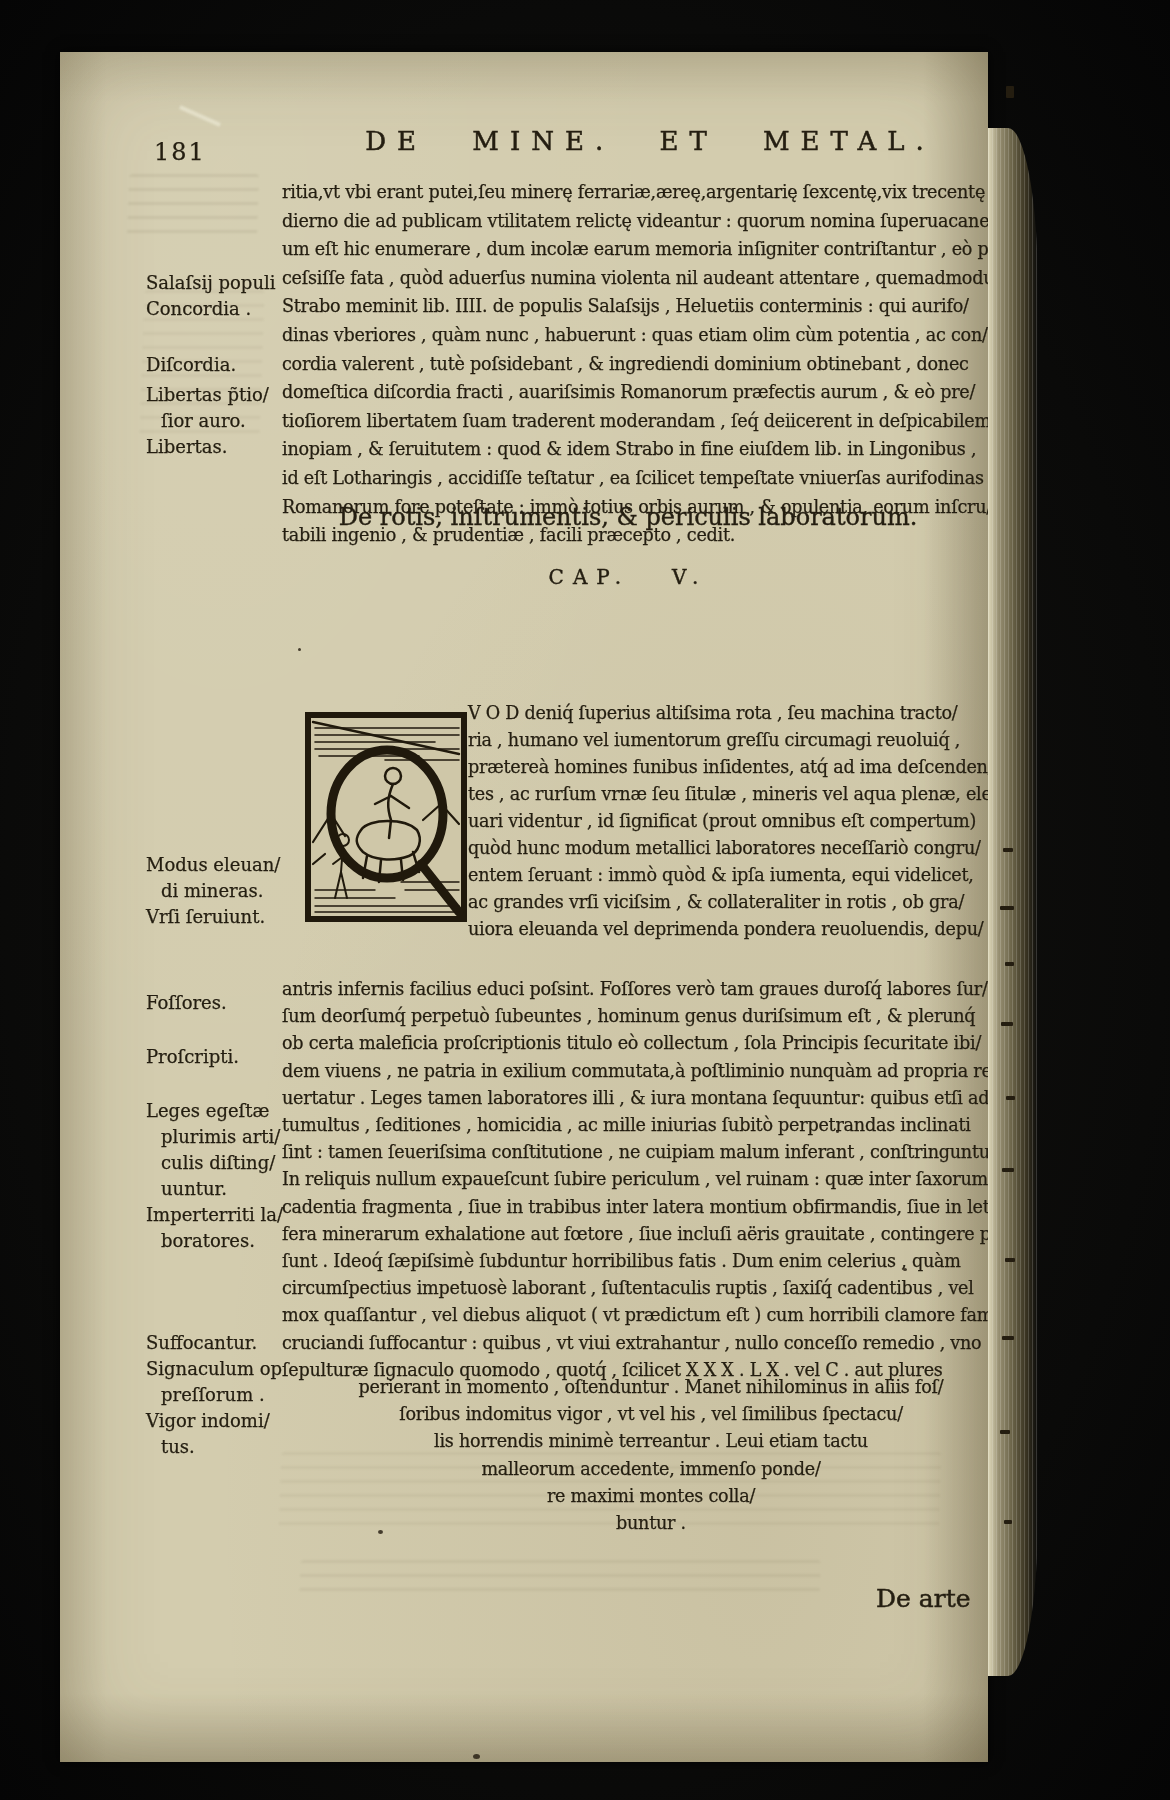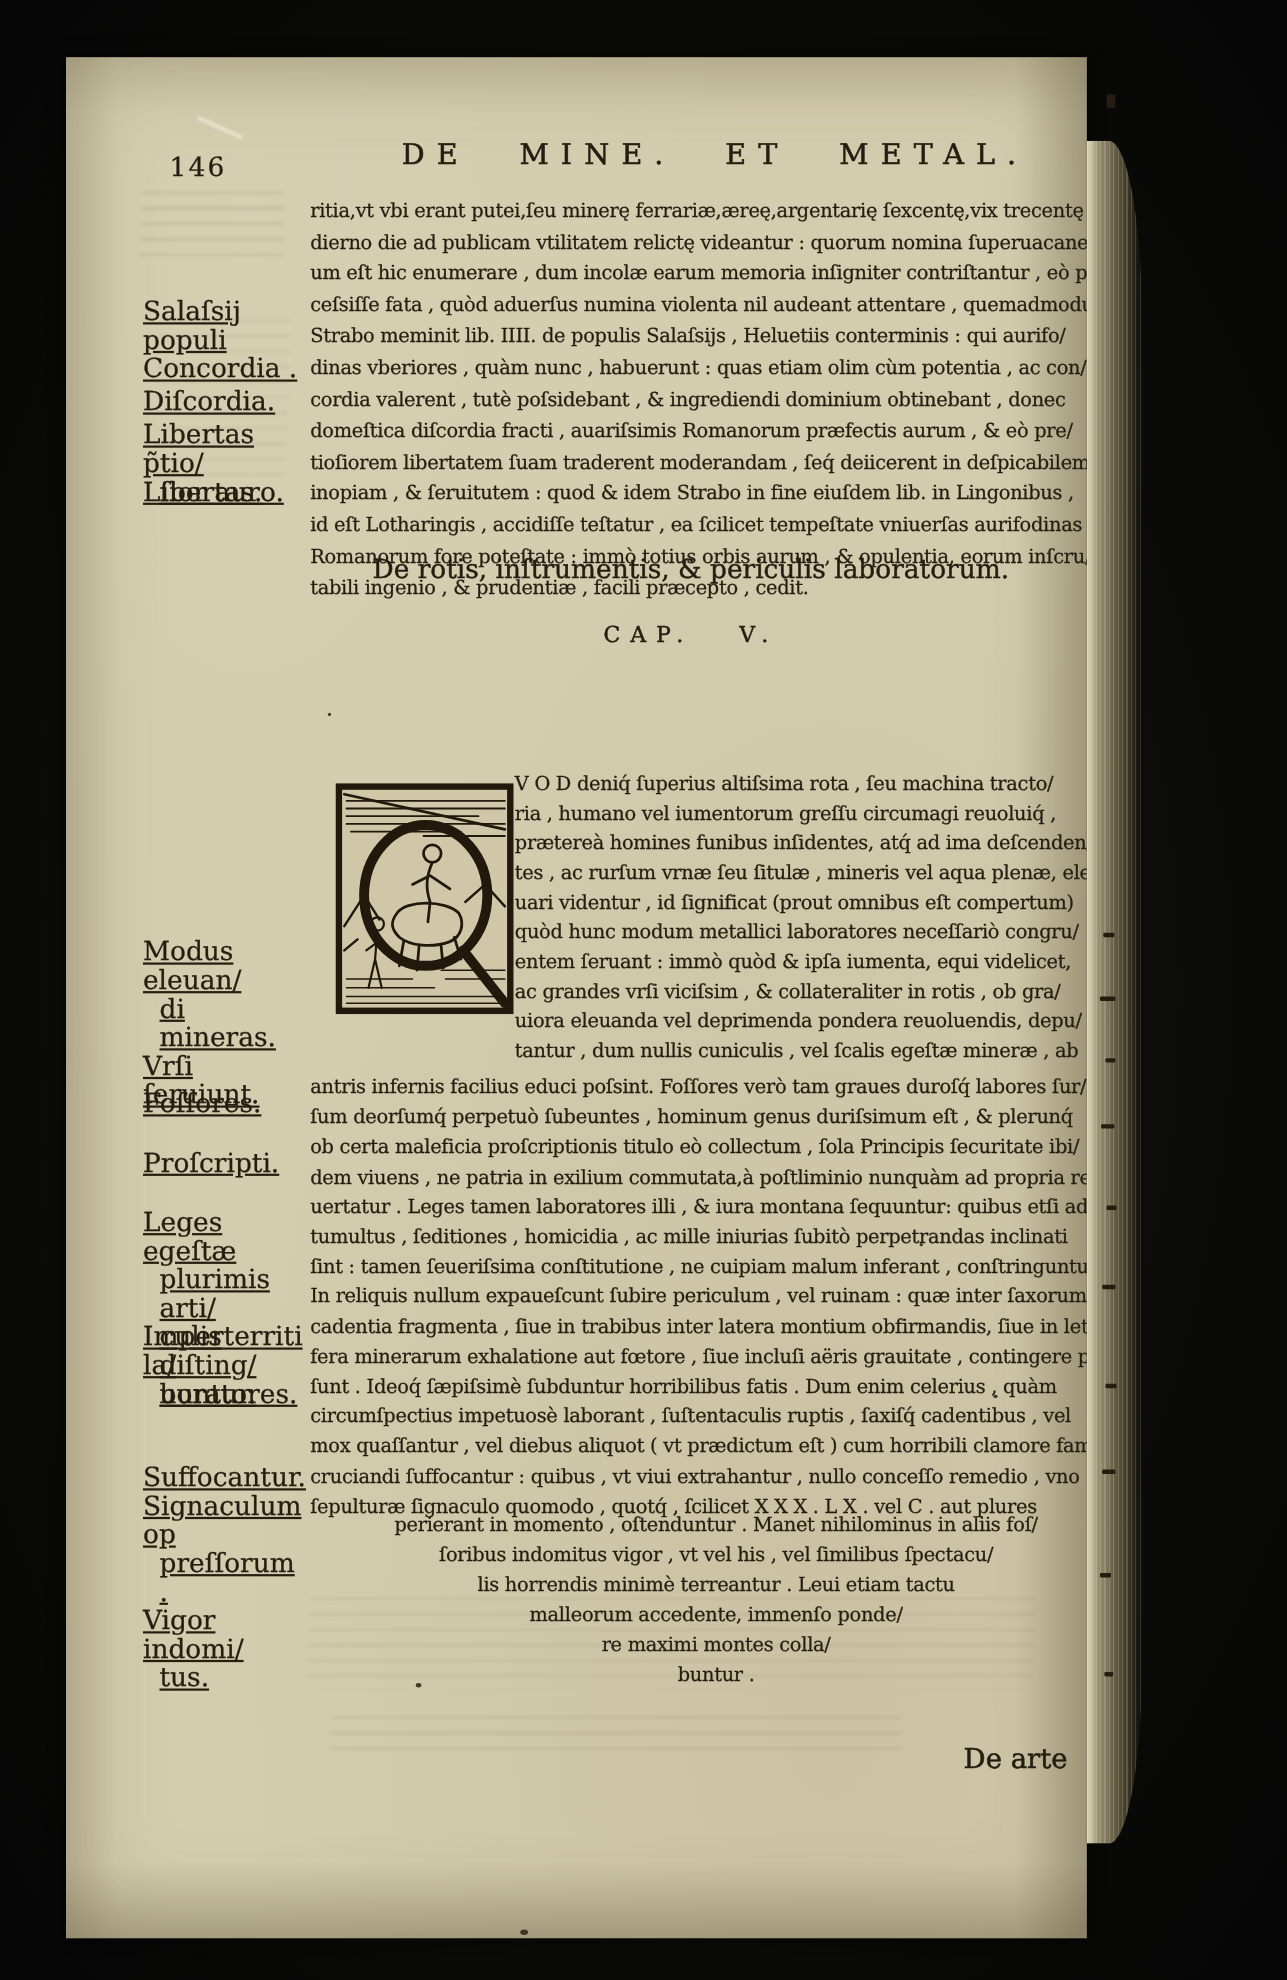--- a/index.html
+++ b/index.html
@@ -27,21 +27,21 @@
   .block { position:absolute; font-size:17.6px; letter-spacing:-.25px; }
   .para1   { left:222px; top:126px; width:692px; line-height:28.6px; }
   .wrapped { left:408px; top:648px; width:506px; line-height:27px; }
   .fullb   { left:222px; top:924px; width:692px; line-height:27.2px; }
   .taper   { left:246px; top:1322px; width:690px; line-height:27.2px; text-align:center; }
   .sectitle { position:absolute; left:222px; top:451px; width:692px; text-align:center;
               font-size:24px; -webkit-text-stroke:.4px #241e11; }
   .capline { position:absolute; left:222px; top:513px; width:692px; text-align:center;
              font-size:20px; letter-spacing:9px; -webkit-text-stroke:.4px #241e11; }
   .capgap { display:inline-block; width:42px; }
-  .mncol .mnote { position:absolute; left:70px; width:150px; font-size:24px; line-height:26px;text-decoration:underline; }
+  .mncol .mnote { position:absolute; left:86px; width:150px; font-size:18px; line-height:26px; }
   .mnote .ind { padding-left:15px; }
   .catchword { position:absolute; left:816px; top:1532px; font-size:25px; -webkit-text-stroke:.5px #241e11; }
   .woodcut-box { position:absolute; left:245px; top:660px; width:162px; height:210px; }
   .ghost { position:absolute; opacity:.15; filter:blur(1.3px);
            background:repeating-linear-gradient(180deg, rgba(70,58,34,.55) 0 3px, transparent 3px 14px);
            transform:skewX(-2deg); border-radius:4px; }
   .edge-stack { position:absolute; left:988px; top:128px; width:50px; height:1548px;
     background:
       repeating-linear-gradient(90deg, rgba(255,255,252,.16) 0 1px, rgba(0,0,0,0) 1px 4px),
       linear-gradient(90deg, #ded8ba 0%, #c7c0a2 8%, #968e71 22%, #6b6449 48%, #3a3422 76%, #0b0b0a 100%);
@@ -52,21 +52,21 @@
              background:rgba(242,240,222,.55); transform:rotate(24deg); filter:blur(1px); }
 </style>
 </head>
 <body>
 
 <div class="stage">
 
   <div class="paper ink">
     <div class="scratch"></div>
 
-    <div class="pagenum">146</div>
+    <div class="pagenum">181</div>
     <div class="runhead">DE MINE. ET METAL.</div>
 
     <div class="block para1">
       <div class="textline">ritia,vt vbi erant putei,ſeu minerę ferrariæ,æreę,argentarię ſexcentę,vix trecentę ho/</div>
       <div class="textline">dierno die ad publicam vtilitatem relictę videantur : quorum nomina ſuperuacane/</div>
       <div class="textline">um eſt hic enumerare , dum incolæ earum memoria inſigniter contriſtantur , eò pro/</div>
       <div class="textline">ceſsiſſe fata , quòd aduerſus numina violenta nil audeant attentare , quemadmodum</div>
       <div class="textline">Strabo meminit lib. IIII. de populis Salaſsijs , Heluetiis conterminis : qui aurifo/</div>
       <div class="textline">dinas vberiores , quàm nunc , habuerunt : quas etiam olim cùm potentia , ac con/</div>
       <div class="textline">cordia valerent , tutè poſsidebant , &amp; ingrediendi dominium obtinebant , donec</div>
@@ -152,21 +152,20 @@
     <div class="block wrapped">
       <div class="textline">V O D deniq́ ſuperius altiſsima rota , ſeu machina tracto/</div>
       <div class="textline">ria , humano vel iumentorum greſſu circumagi reuoluiq́ ,</div>
       <div class="textline">prætereà homines funibus inſidentes, atq́ ad ima deſcenden/</div>
       <div class="textline">tes , ac rurſum vrnæ ſeu ſitulæ , mineris vel aqua plenæ, ele/</div>
       <div class="textline">uari videntur , id ſignificat (prout omnibus eſt compertum)</div>
       <div class="textline">quòd hunc modum metallici laboratores neceſſariò congru/</div>
       <div class="textline">entem ſeruant : immò quòd &amp; ipſa iumenta, equi videlicet,</div>
       <div class="textline">ac grandes vrſi viciſsim , &amp; collateraliter in rotis , ob gra/</div>
       <div class="textline">uiora eleuanda vel deprimenda pondera reuoluendis, depu/</div>
-      <div class="textline">tantur , dum nullis cuniculis , vel ſcalis egeſtæ mineræ , ab</div>
     </div>
 
     <div class="block fullb">
       <div class="textline">antris infernis facilius educi poſsint.  Foſſores verò tam graues duroſq́ labores ſur/</div>
       <div class="textline">ſum deorſumq́ perpetuò ſubeuntes , hominum genus duriſsimum eſt , &amp; plerunq́</div>
       <div class="textline">ob certa maleficia proſcriptionis titulo eò collectum , ſola Principis ſecuritate ibi/</div>
       <div class="textline">dem viuens , ne patria in exilium commutata,à poſtliminio nunquàm ad propria re/</div>
       <div class="textline">uertatur .  Leges tamen laboratores illi , &amp; iura montana ſequuntur: quibus etſi ad</div>
       <div class="textline">tumultus , ſeditiones , homicidia , ac mille iniurias ſubitò perpetrandas inclinati</div>
       <div class="textline">ſint :  tamen ſeueriſsima conſtitutione , ne cuipiam malum inferant , conſtringuntur.</div>

